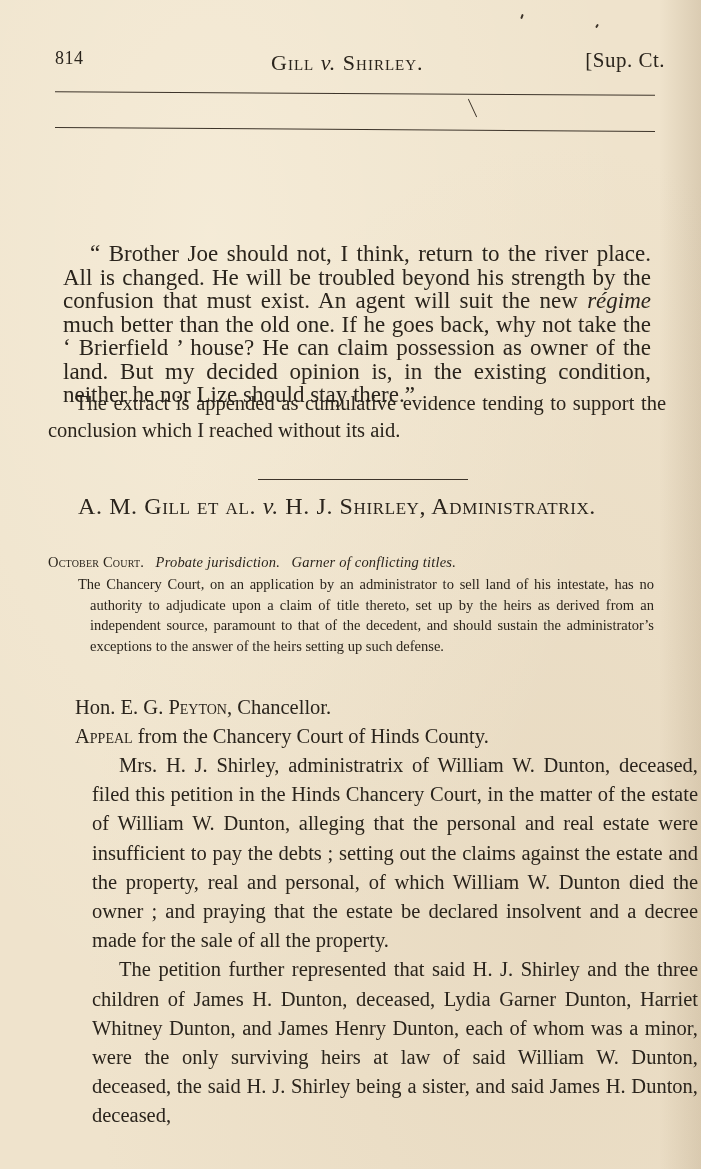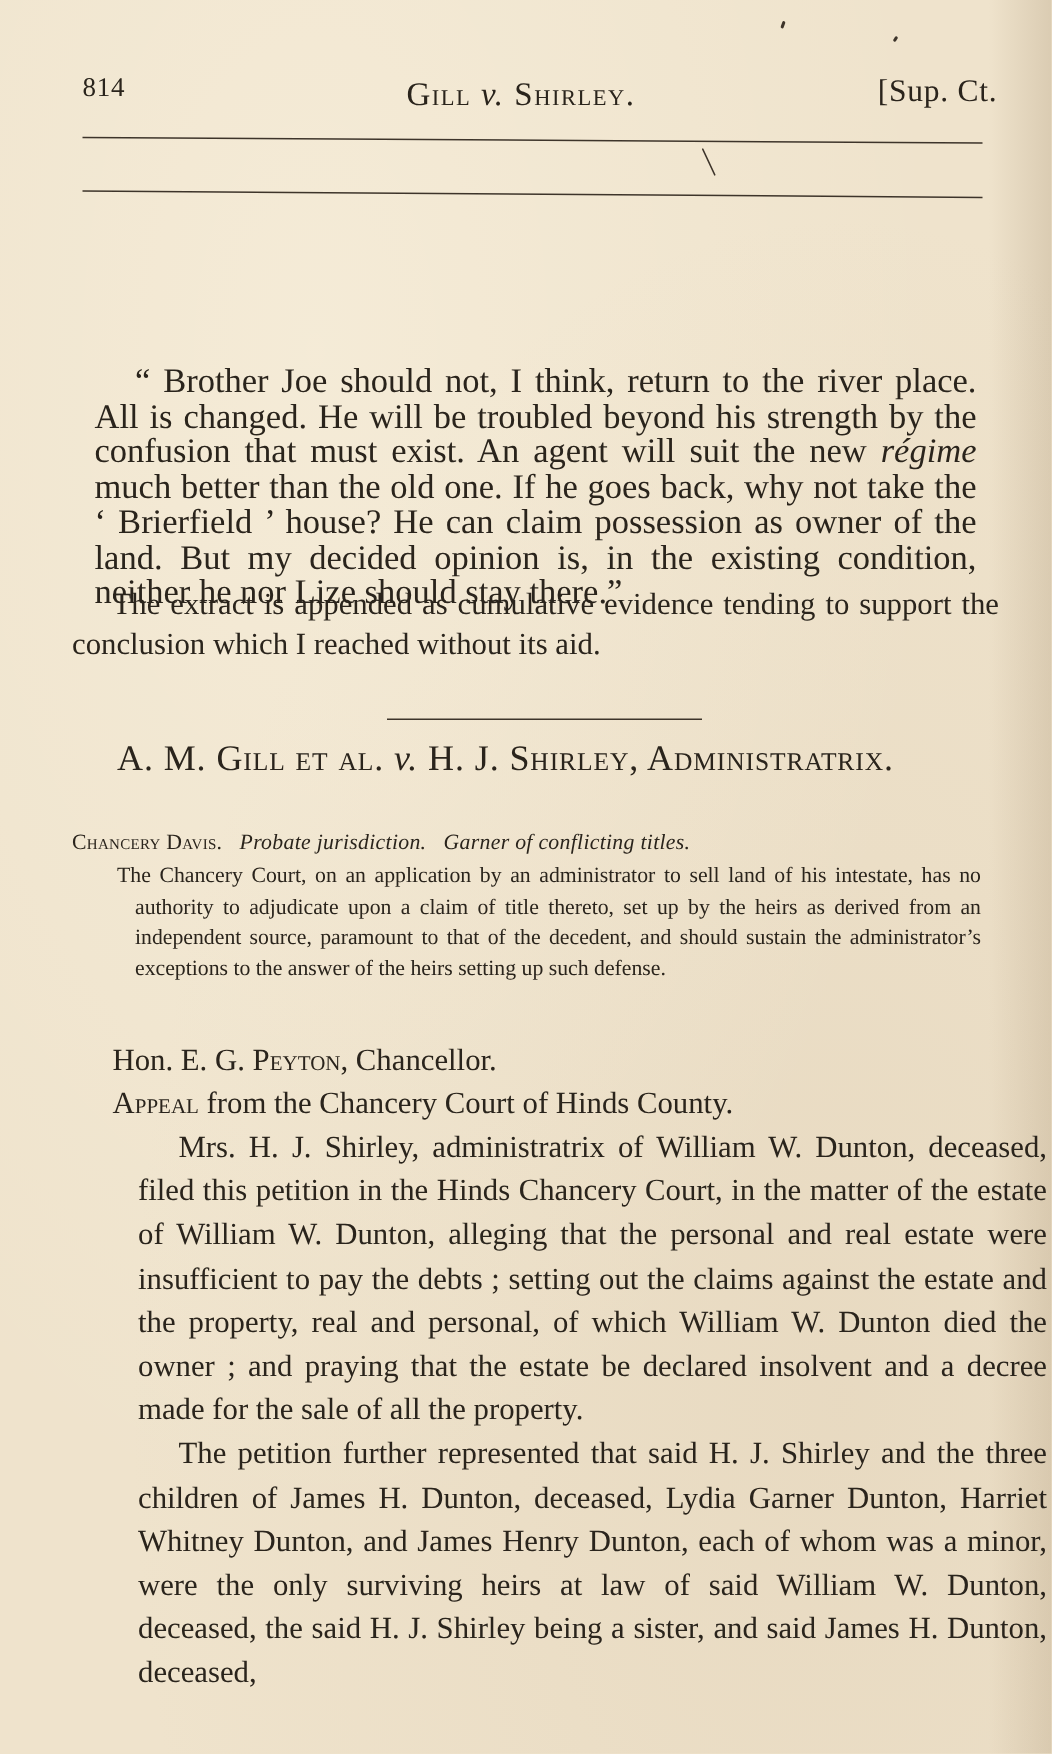--- a/index.html
+++ b/index.html
@@ -177,21 +177,21 @@
 
   <div class="block" style="top:390px;">
     <p class="para">The extract is appended as cumulative evidence tending to support the conclusion which I reached without its aid.</p>
   </div>
 
   <div class="rule mid"></div>
 
   <div class="case-heading">A. M. Gill et al. <em style="font-variant: normal;">v.</em> H. J. Shirley, Administratrix.</div>
 
   <div class="headnote-topic">
-    <span class="sc">Chancery Davis.</span>&nbsp;&nbsp;
+    <span class="sc">October Court.</span>&nbsp;&nbsp;
     <span class="it">Probate jurisdiction.</span>&nbsp;&nbsp;
     <span class="it">Garner of conflicting titles.</span>
   </div>
 
   <div class="headnote-body">
     <span class="body">The Chancery Court, on an application by an administrator to sell land of his intestate, has no authority to adjudicate upon a claim of title thereto, set up by the heirs as derived from an independent source, paramount to that of the decedent, and should sustain the administrator’s exceptions to the answer of the heirs setting up such defense.</span>
   </div>
 
   <div class="opening">
     <span class="line"><span>Hon. E. G. </span><span class="sc">Peyton</span><span>, Chancellor.</span></span>

